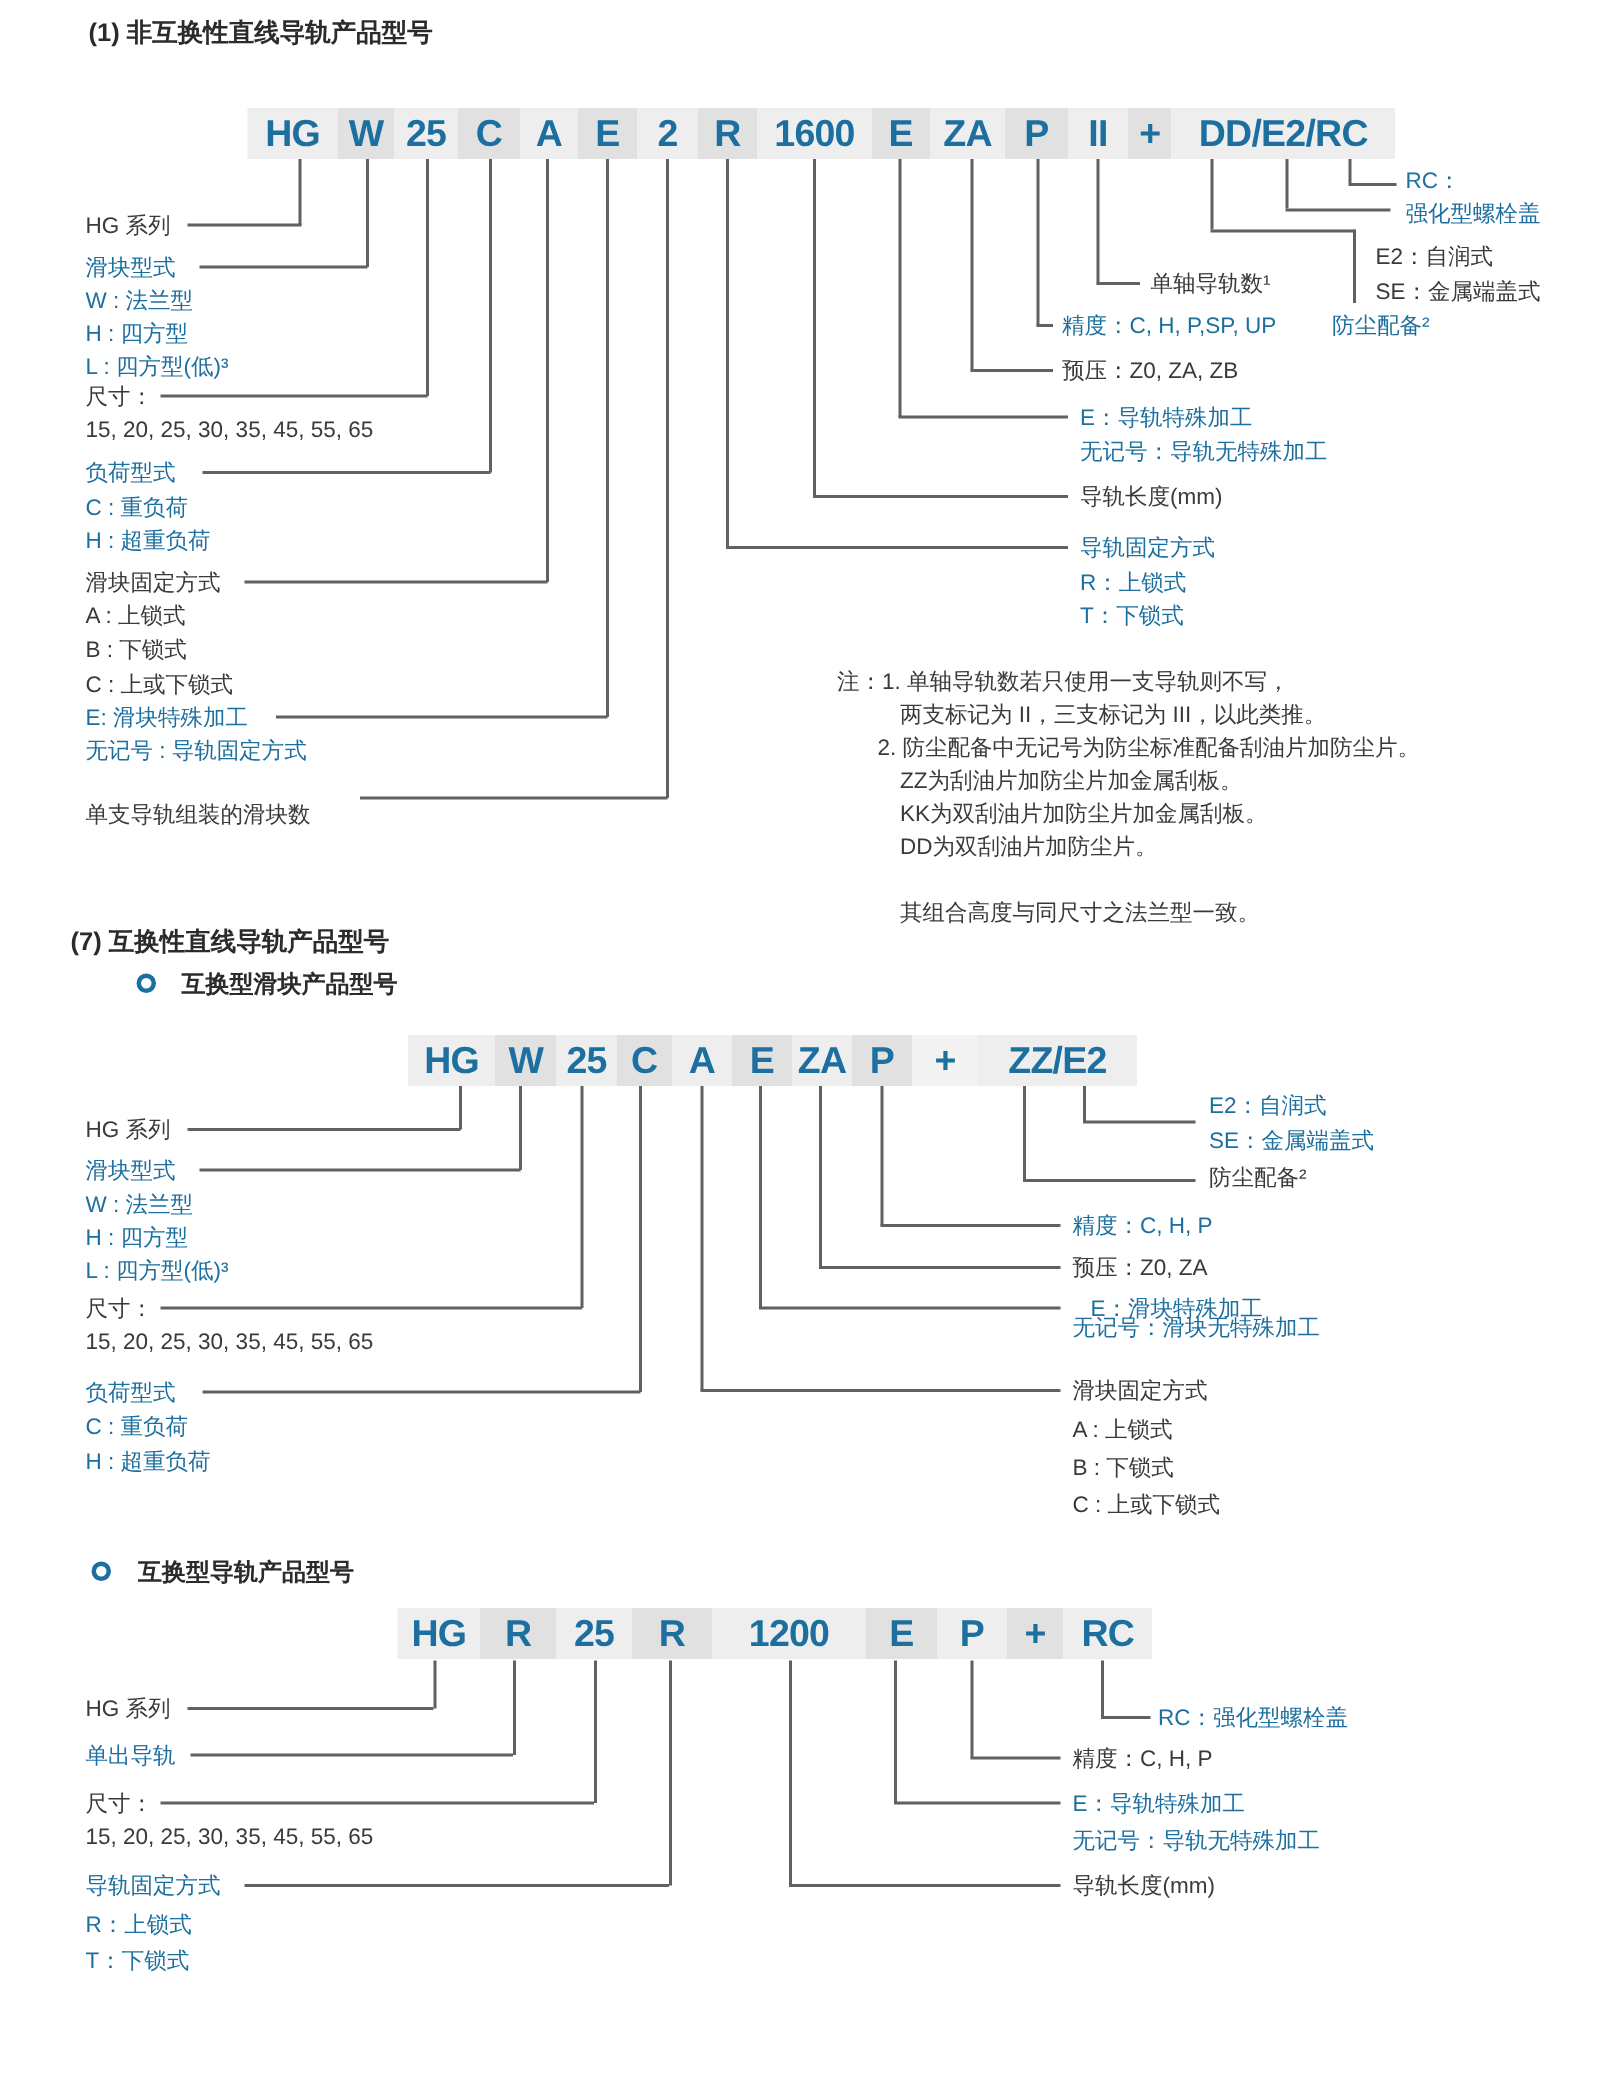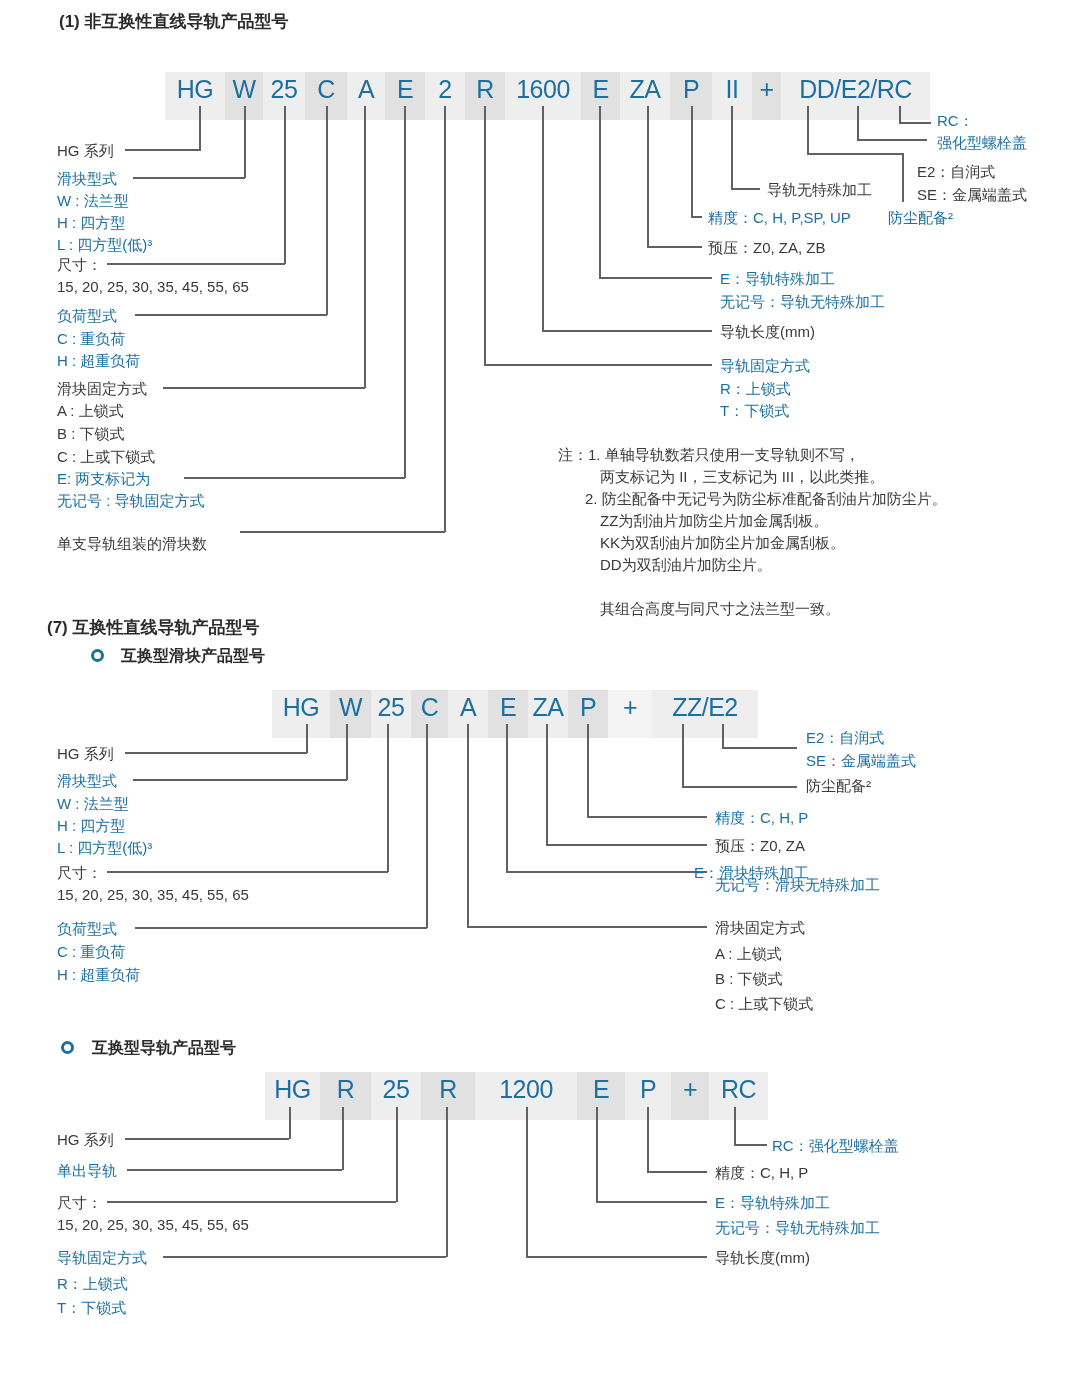--- a/index.html
+++ b/index.html
@@ -5,21 +5,21 @@
   html,body{margin:0;padding:0;background:#ffffff;}
   .page{position:relative;width:1071px;height:1396px;background:#fff;overflow:hidden;
         font-family:"Liberation Sans","DejaVu Sans",sans-serif;}
   .t{position:absolute;font-size:15px;line-height:17px;white-space:nowrap;}
   .b{color:#1c6f9f;}
   .d{color:#3a3a3a;}
   .h1{position:absolute;font-size:17px;font-weight:bold;color:#2b2b2b;white-space:nowrap;}
   .h2{position:absolute;font-size:16px;font-weight:bold;color:#2b2b2b;white-space:nowrap;}
   .ring{position:absolute;width:7px;height:7px;border:3px solid #1c6f9f;border-radius:50%;}
   .bar{position:absolute;display:flex;height:34px;}
-  .sg{height:48px;line-height:34px;text-align:center;font-weight:normal;font-size:25px;
+  .sg{height:34px;line-height:34px;text-align:center;font-weight:bold;font-size:25px;
       color:#1c6f9f;letter-spacing:-0.5px;}
   .sl{background:#eeeeee;}
   .sd{background:#e1e1e1;}
   .sm{background:#f3f3f3;}
   .vl{position:absolute;width:2px;background:#616161;}
   .hl{position:absolute;height:2px;background:#616161;}
   .note{position:absolute;font-size:15px;color:#3a3a3a;line-height:22px;white-space:nowrap;}
 </style>
 </head>
 <body>
@@ -88,29 +88,29 @@
   <div class="t b" style="left:57px;top:236px;">L : 四方型(低)³</div>
   <div class="t d" style="left:57px;top:256px;">尺寸：</div>
   <div class="t d" style="left:57px;top:278px;">15, 20, 25, 30, 35, 45, 55, 65</div>
   <div class="t b" style="left:57px;top:307px;">负荷型式</div>
   <div class="t b" style="left:57px;top:330px;">C : 重负荷</div>
   <div class="t b" style="left:57px;top:352px;">H : 超重负荷</div>
   <div class="t d" style="left:57px;top:380px;">滑块固定方式</div>
   <div class="t d" style="left:57px;top:402px;">A : 上锁式</div>
   <div class="t d" style="left:57px;top:425px;">B : 下锁式</div>
   <div class="t d" style="left:57px;top:448px;">C : 上或下锁式</div>
-  <div class="t b" style="left:57px;top:470px;">E: 两支标记为</div>
+  <div class="t b" style="left:57px;top:470px;">E: 滑块特殊加工</div>
   <div class="t b" style="left:57px;top:492px;">无记号 : 导轨固定方式</div>
   <div class="t d" style="left:57px;top:524px;margin-top:11px;">单支导轨组装的滑块数</div>
 
   <div class="t b" style="left:937px;top:112px;">RC：</div>
   <div class="t b" style="left:937px;top:134px;">强化型螺栓盖</div>
   <div class="t d" style="left:917px;top:163px;">E2：自润式</div>
   <div class="t d" style="left:917px;top:186px;">SE：金属端盖式</div>
-  <div class="t d" style="left:767px;top:181px;">导轨无特殊加工</div>
+  <div class="t d" style="left:767px;top:181px;">单轴导轨数¹</div>
   <div class="t b" style="left:708px;top:209px;">精度：C, H, P,SP, UP</div>
   <div class="t b" style="left:888px;top:209px;">防尘配备²</div>
   <div class="t d" style="left:708px;top:239px;">预压：Z0, ZA, ZB</div>
   <div class="t b" style="left:720px;top:270px;">E：导轨特殊加工</div>
   <div class="t b" style="left:720px;top:293px;">无记号：导轨无特殊加工</div>
   <div class="t d" style="left:720px;top:323px;">导轨长度(mm)</div>
   <div class="t b" style="left:720px;top:357px;">导轨固定方式</div>
   <div class="t b" style="left:720px;top:380px;">R：上锁式</div>
   <div class="t b" style="left:720px;top:402px;">T：下锁式</div>
 
@@ -170,21 +170,21 @@
   <div class="t d" style="left:57px;top:886px;">15, 20, 25, 30, 35, 45, 55, 65</div>
   <div class="t b" style="left:57px;top:920px;">负荷型式</div>
   <div class="t b" style="left:57px;top:943px;">C : 重负荷</div>
   <div class="t b" style="left:57px;top:966px;">H : 超重负荷</div>
 
   <div class="t b" style="left:806px;top:729px;">E2：自润式</div>
   <div class="t b" style="left:806px;top:752px;">SE：金属端盖式</div>
   <div class="t d" style="left:806px;top:777px;">防尘配备²</div>
   <div class="t b" style="left:715px;top:809px;">精度：C, H, P</div>
   <div class="t d" style="left:715px;top:837px;">预压：Z0, ZA</div>
-  <div class="t b" style="left:694px;top:864px;text-align:right;">E：滑块特殊加工</div>
+  <div class="t b" style="left:727px;top:864px;text-align:right;">E：滑块特殊加工</div>
   <div class="t b" style="left:715px;top:878px;font-family:Liberation Mono, monospace;">无记号：滑块无特殊加工</div>
   <div class="t d" style="left:715px;top:919px;">滑块固定方式</div>
   <div class="t d" style="left:715px;top:945px;">A : 上锁式</div>
   <div class="t d" style="left:715px;top:970px;">B : 下锁式</div>
   <div class="t d" style="left:715px;top:995px;">C : 上或下锁式</div>
 
   <span class="ring" style="left:61px;top:1041px;"></span>
   <div class="h2" style="left:92px;top:1038px;">互换型导轨产品型号</div>
 
   <div class="bar" style="left:265px;top:1072px;height:35px;">

